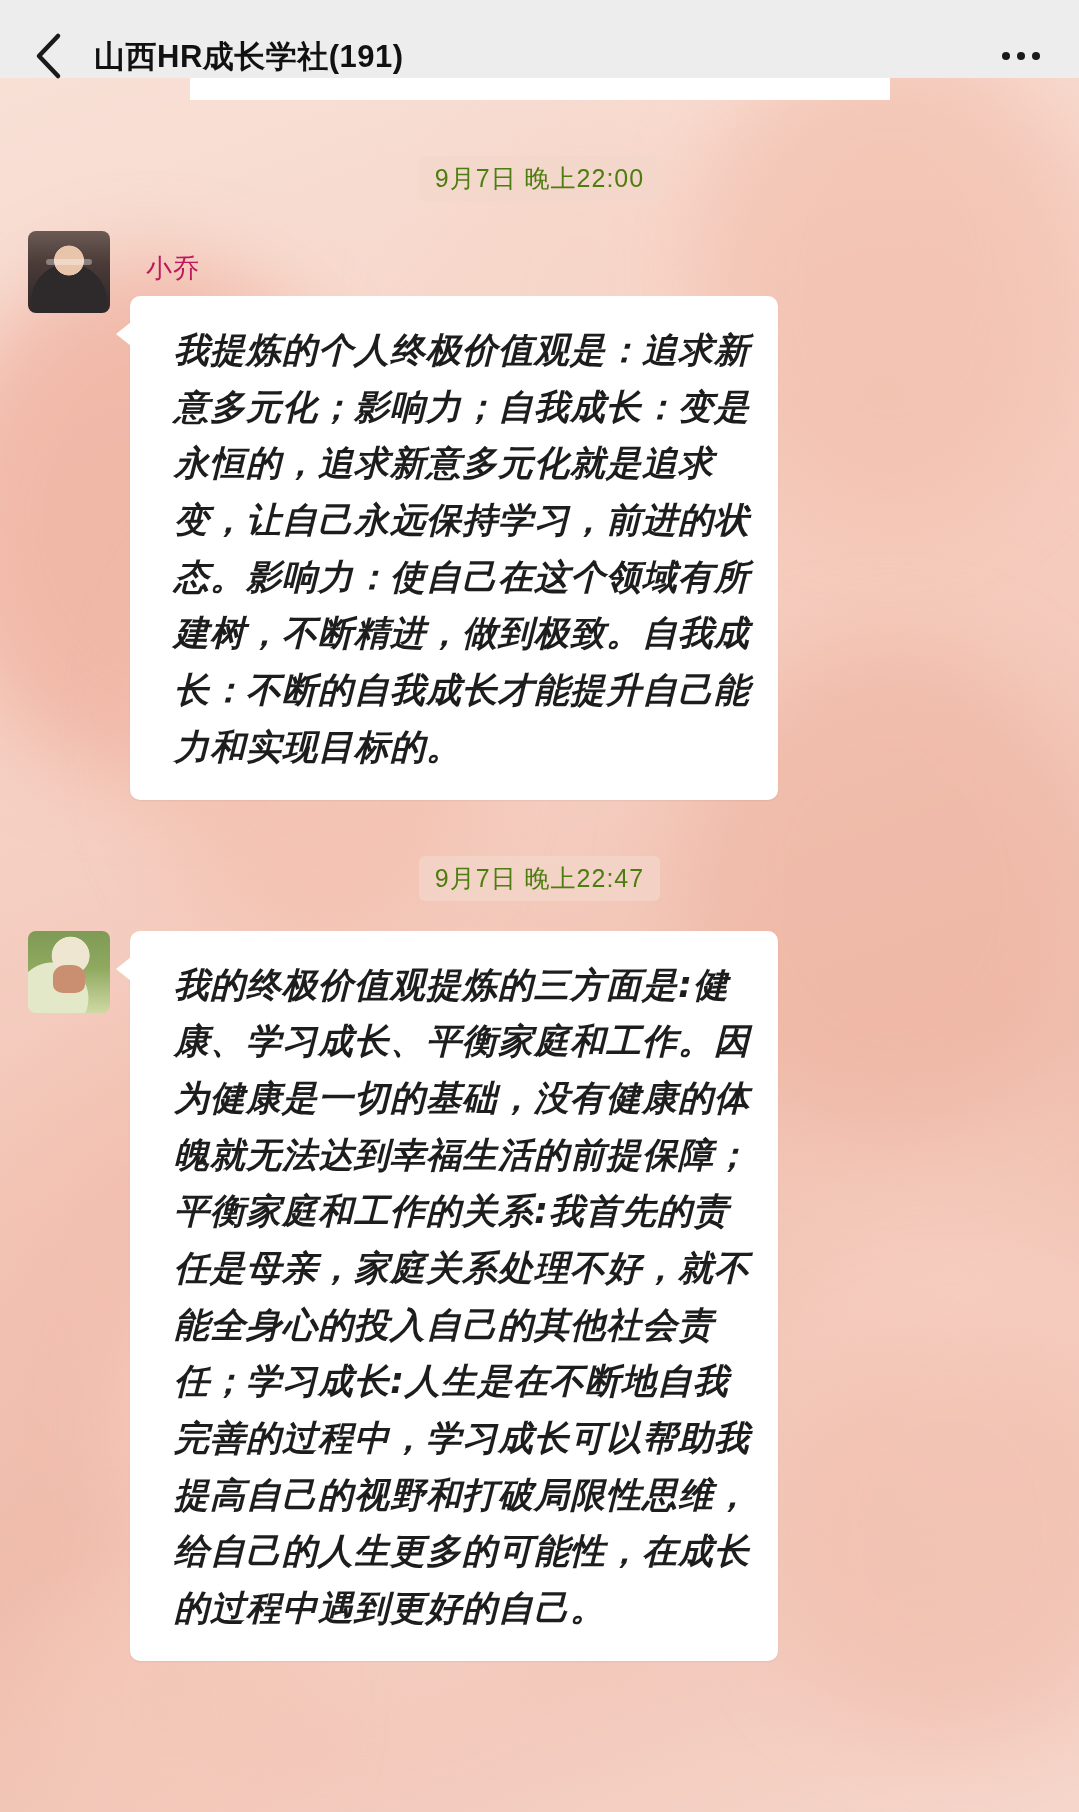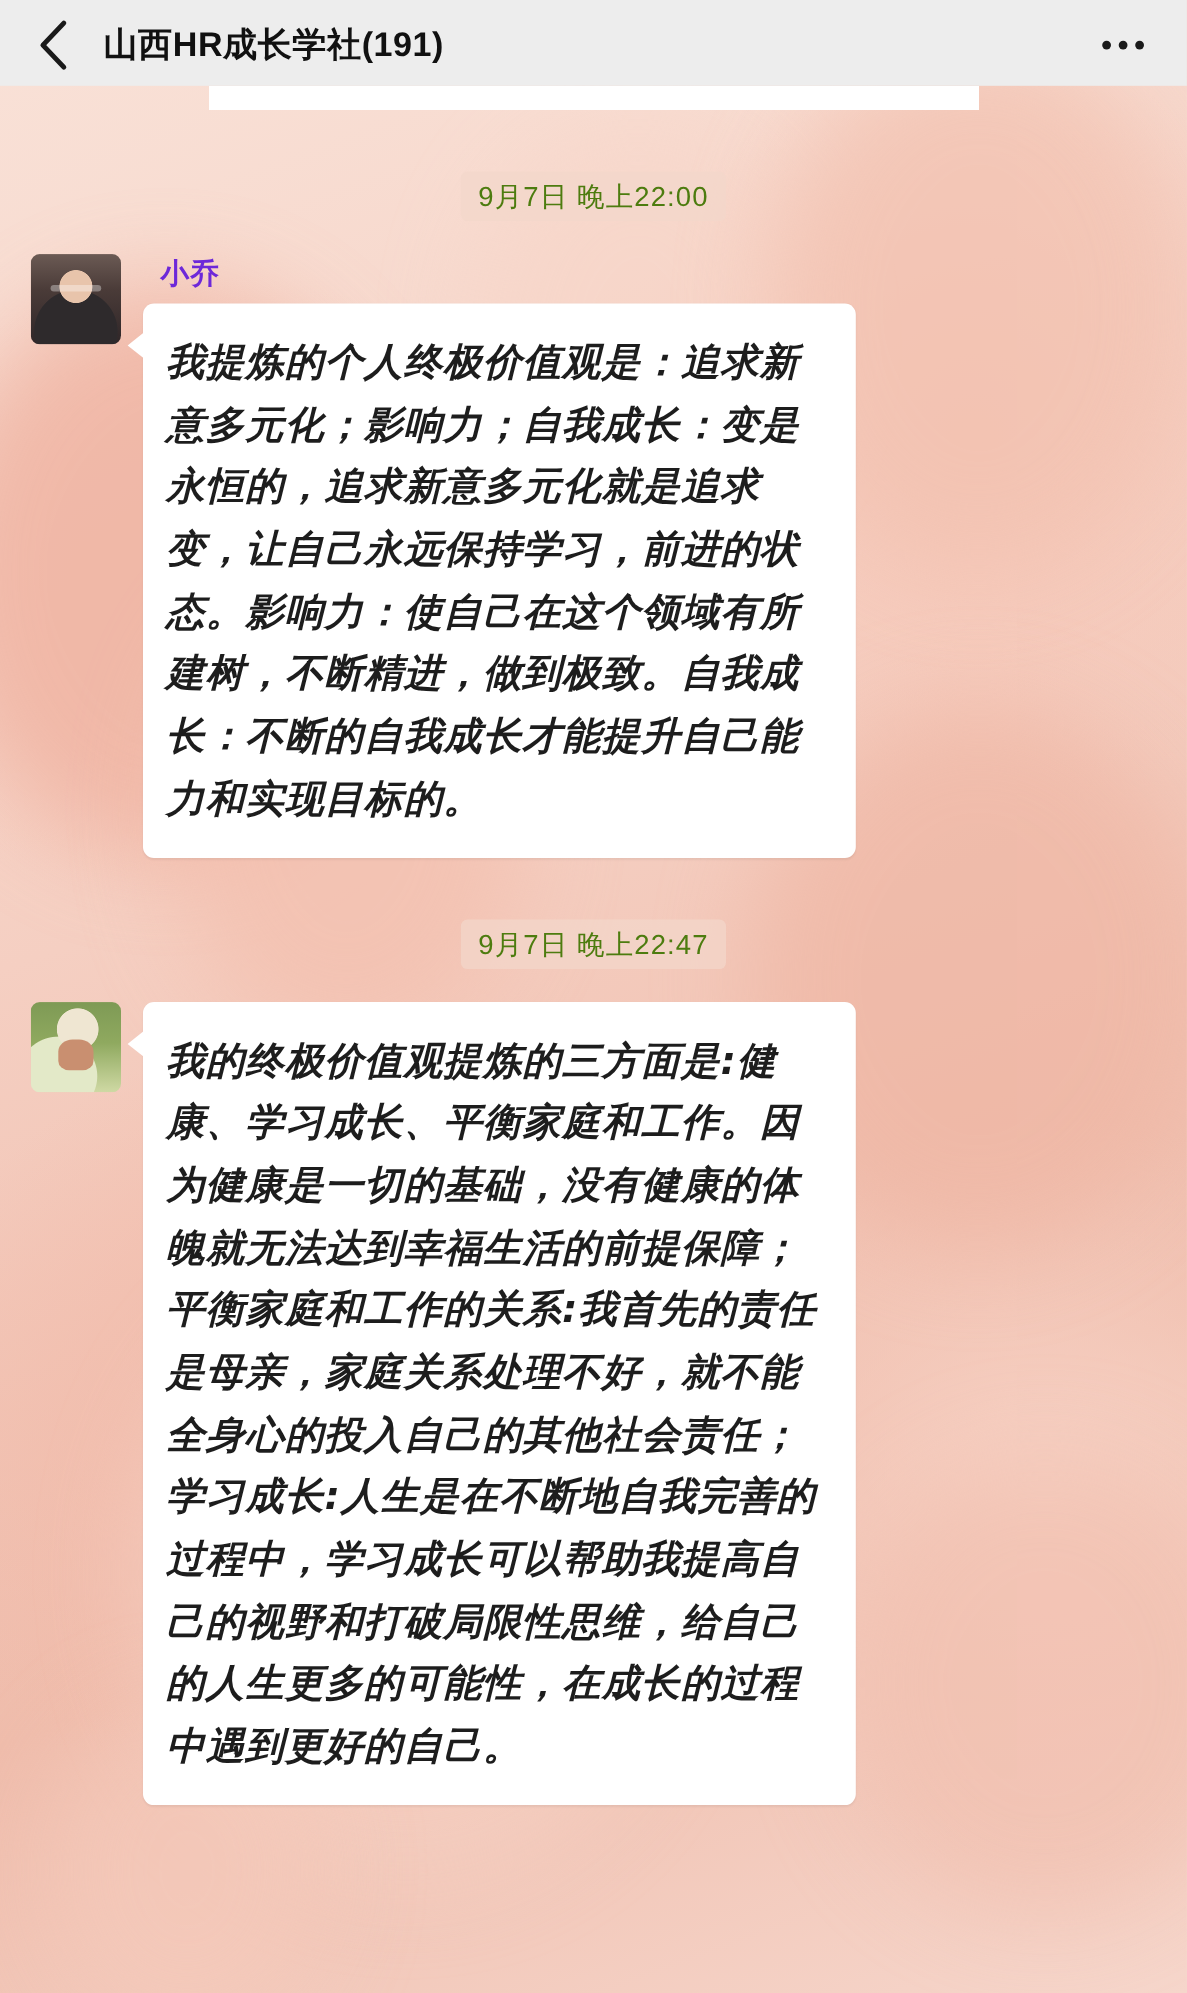--- a/index.html
+++ b/index.html
@@ -46,21 +46,21 @@
   .b7 { width: 380px; height: 420px; left: 760px;  top: 1320px; background: #f0bcab; opacity:.55; }
   .b8 { width: 260px; height: 300px; left: 40px;   top: 1550px; background: #f5cabb; opacity:.6; }
 
   
   .header {
     position: relative;
     z-index: 5;
     height: 78px;
     background: #ededed;
     display: flex;
-    align-items: center;
+    align-items: flex-end;
     padding: 4px 30px 0 26px;
   }
   .back-btn {
     width: 44px; height: 44px;
     display: flex; align-items: center; justify-content: center;
     cursor: pointer;
   }
   .back-btn svg { display: block; }
   .header-title {
     flex: 1;
@@ -155,30 +155,30 @@
   }
 
   .name-and-bubble {
     margin-left: 20px;
     display: flex;
     flex-direction: column;
     max-width: 790px;
   }
   .sender-name {
     font-size: 26px;
-    color: #6d28d9;
-    margin: 0 0 10px 16px;
-    font-weight: bold;
+    color: #be185d;
+    margin: 20px 0 10px 16px;
+    font-weight: normal;
     letter-spacing: 1px;
   }
   .bubble {
     position: relative;
     background: #fff;
     border-radius: 10px;
-    padding: 26px 26px 24px 21px;
+    padding: 26px 26px 24px 44px;
     max-width: 648px;
     box-shadow: 0 1px 2px rgba(0,0,0,.06);
   }
   .bubble::before {
     content: "";
     position: absolute;
     left: -14px;
     top: 26px;
     width: 0; height: 0;
     border-top: 12px solid transparent;

